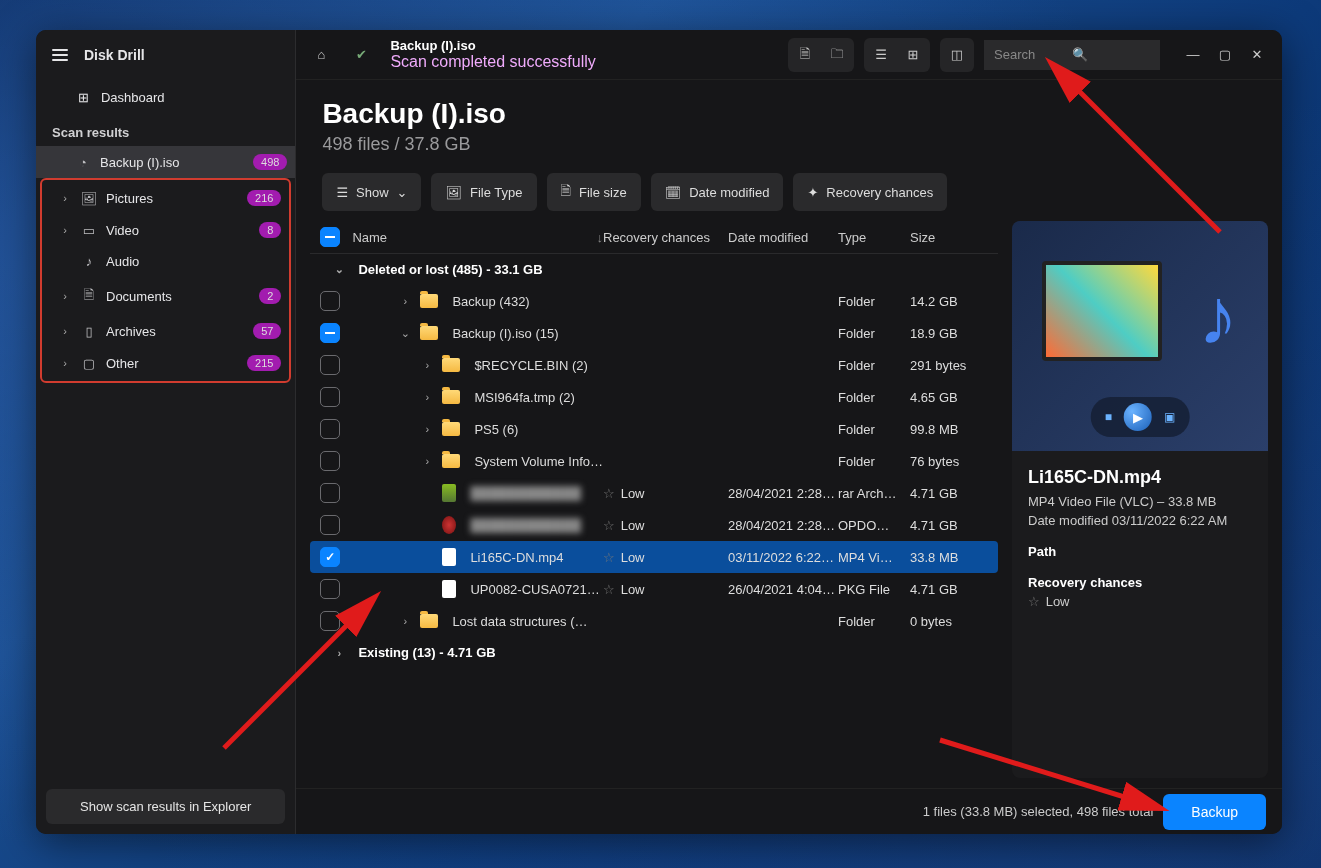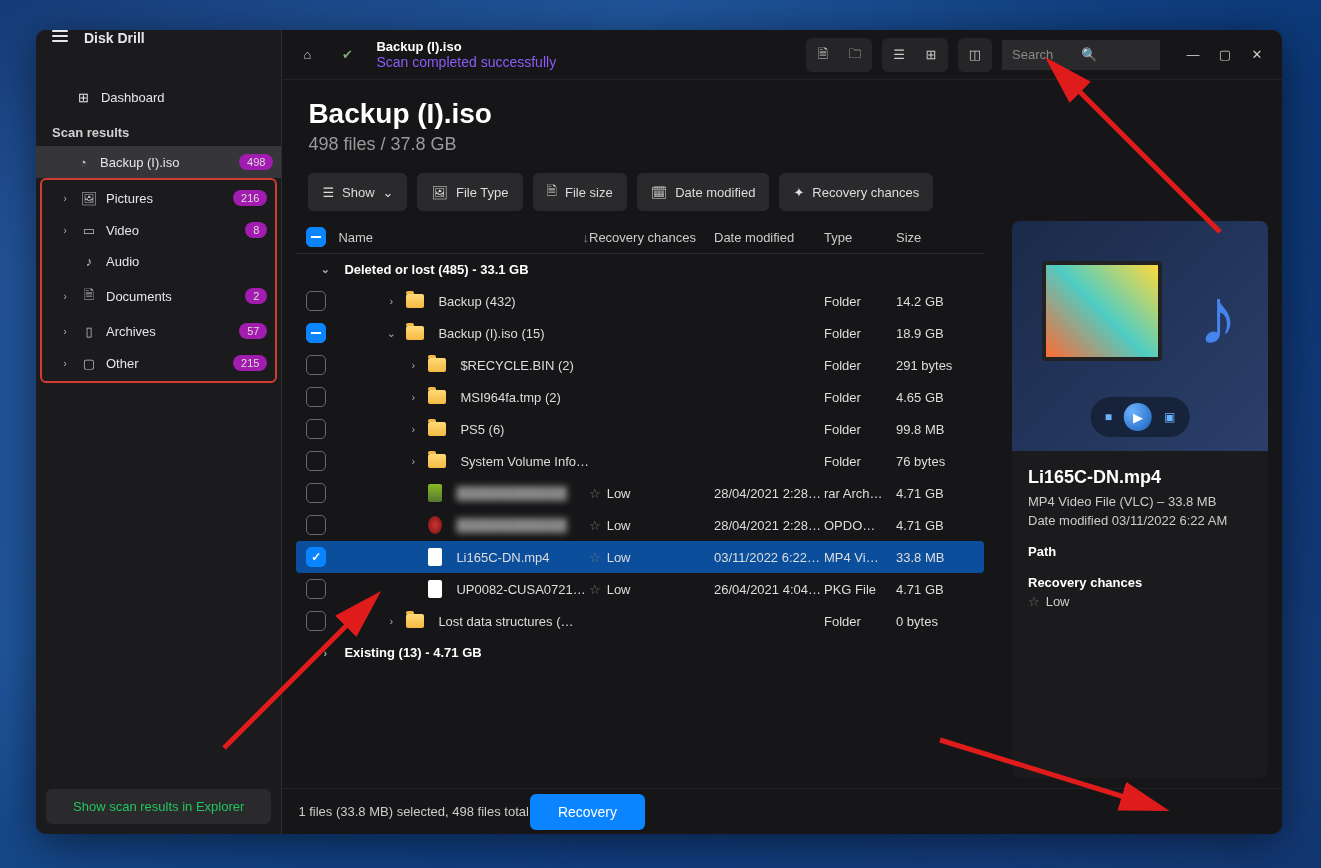--- a/index.html
+++ b/index.html
@@ -31,21 +31,21 @@
   overflow: hidden;
 }
 .sidebar {
   width: 280px;
   background: #1b1b1d;
   border-right: 1px solid #2c2c2e;
   display: flex; flex-direction: column;
 }
 .sidebar-top {
   height: 50px;
-  display: flex; align-items: flex-start;
+  display: flex; align-items: center;
   padding: 0 16px;
   gap: 16px;
 }
 .hamburger { display:flex; flex-direction:column; gap:3px; cursor:pointer;}
 .hamburger span { width:16px; height:2px; background:#e6e6e8; border-radius:1px;}
 .app-title { font-weight:600; font-size:14px; }
 .dashboard-row { display:flex; align-items:center; padding:10px 16px 10px 42px; gap:12px; cursor:pointer;}
 .section-label { padding:10px 16px 6px; color:#d0d0d2; font-size:13px; font-weight:600;}
 .tree-row {
   display:flex; align-items:center; padding:8px 8px 8px 16px; gap:8px; cursor:pointer;
@@ -56,49 +56,49 @@
 .tree-label { flex:1; color:#e6e6e8;}
 .badge {
   background:#a21caf; border-radius:10px; padding:2px 8px; font-size:11px; color:#ddd;
 }
 .highlight-box {
   border:2px solid #d13c2f; border-radius:6px; margin:0 4px; padding:2px 0;
 }
 .sidebar-footer { margin-top:auto; padding:10px;}
 .explorer-btn {
   width:100%; padding:10px; background:#2a2a2c; border:none; border-radius:6px;
-  color:#22c55e; font-size:13px; cursor:pointer;
+  color:#e5e5e5; font-size:13px; cursor:pointer;
 }
 .main { flex:1; display:flex; flex-direction:column; background:#161618;}
 .titlebar {
   height:50px; display:flex; align-items:center; padding:0 10px; gap:10px;
   border-bottom:1px solid #222;
 }
 .tbtn { width:30px; height:30px; display:flex; align-items:center; justify-content:center;
   border-radius:6px; cursor:pointer; color:#ccc;}
 .title-block { display:flex; flex-direction:column; margin-left:4px;}
 .title-main { font-weight:600; font-size:13px; color:#fff;}
-.title-sub { font-size:14px; color:#8b5cf6;}
+.title-sub { font-size:16px; color:#f0abfc;}
 .spacer { flex:1;}
 .tool-group { display:flex; gap:2px; background:#252527; border-radius:6px; padding:2px;}
 .search-box {
-  background:#2a2a2c; border-radius:0; width:158px; height:30px;
+  background:#2a2a2c; border-radius:0; width:176px; height:30px;
   display:flex; align-items:center; padding:0 10px; color:#888; font-size:13px;justify-content:space-between;
 }
 .search-box span { flex:1;}
 .win-btns { display:flex; gap:2px; margin-left:8px;}
 .header-block { padding:18px 26px 10px;}
 .page-title { font-size:28px; font-weight:700; color:#fff;}
 .page-sub { font-size:18px; color:#9a9a9c; margin-top:4px;}
 .filter-bar { display:flex; gap:10px; padding:8px 26px 10px; flex-wrap:wrap;}
 .pill {
   background:#2a2a2c; border-radius:6px; padding:8px 14px; display:flex; align-items:center;
   gap:8px; font-size:13px; color:#ddd; cursor:pointer;
 }
-.content { flex:1; display:flex; gap:28px; padding:0 14px 10px 14px; min-height:0;}
+.content { flex:1; display:flex; gap:14px; padding:0 14px 10px 14px; min-height:0;}
 .table-wrap { flex:1; display:flex; flex-direction:column; min-width:0;}
 .thead {
   display:flex; align-items:center; padding:6px 10px; color:#ccc; font-size:13px;
   border-bottom:1px solid #2a2a2c;
 }
 .chk {
   width:20px; height:20px; border:1.5px solid #6a6a6e; border-radius:5px;
   display:flex; align-items:center; justify-content:center; cursor:pointer; flex-shrink:0;
 }
 .chk.indet { background:#0a84ff; border-color:#0a84ff;}
@@ -145,22 +145,22 @@
   padding:6px 14px; border-radius:20px;
 }
 .play-btn{ width:28px;height:28px;border-radius:50%;background:radial-gradient(circle at 30% 30%,#6bb3ff,#1a5fb8);display:flex;align-items:center;justify-content:center;color:#fff;}
 .pctrl { color:#6bb3ff; font-size:12px;}
 .popout { position:absolute; top:8px; right:8px; color:#aaa; cursor:pointer;}
 .detail-body { padding:16px; font-size:13px; color:#ccc;}
 .detail-title { font-size:18px; font-weight:700; color:#fff; margin-bottom:6px;}
 .detail-line { margin-bottom:4px;}
 .detail-h { font-weight:700; color:#fff; margin-top:16px; margin-bottom:4px;}
 .status-bar {
-  height:46px; display:flex; align-items:center; justify-content:flex-start;
-  padding:0 16px; gap:1px; border-top:1px solid #222; font-size:13px; color:#ccc;
+  height:46px; display:flex; align-items:center; justify-content:flex-end;
+  padding:0 16px; gap:10px; border-top:1px solid #222; font-size:13px; color:#ccc;
 }
 .recover-btn {
   background:#0a84ff; color:#fff; border:none; border-radius:6px;
   padding:10px 28px; font-size:14px; cursor:pointer;
 }
 .arrow { position:absolute; pointer-events:none; z-index:50;}
 .arrow svg { overflow:visible;}
 .blur { filter: blur(3px); color:#888;}
 </style>
 </head>
@@ -472,21 +472,21 @@
           <div class="detail-line">Date modified 03/11/2022 6:22 AM</div>
           <div class="detail-h">Path</div>
           <div class="detail-h">Recovery chances</div>
           <div class="detail-line"><span class="star">☆</span><span>Low</span></div>
         </div>
       </div>
     </div>
 
     <div class="status-bar">
       <span>1 files (33.8 MB) selected, 498 files total</span>
-      <button class="recover-btn">Recovery</button>
+      <button class="recover-btn">Backup</button>
     </div>
 
   </div>
 </div>
 
 <div class="arrow" style="top:52px; left:1040px;">
 <svg width="200" height="200">
       <defs>
         <marker id="ah1" markerWidth="10" markerHeight="10" refX="8" refY="3" orient="auto">
           <polygon points="0 0, 10 3, 0 6" fill="#e01b1b"></polygon>

